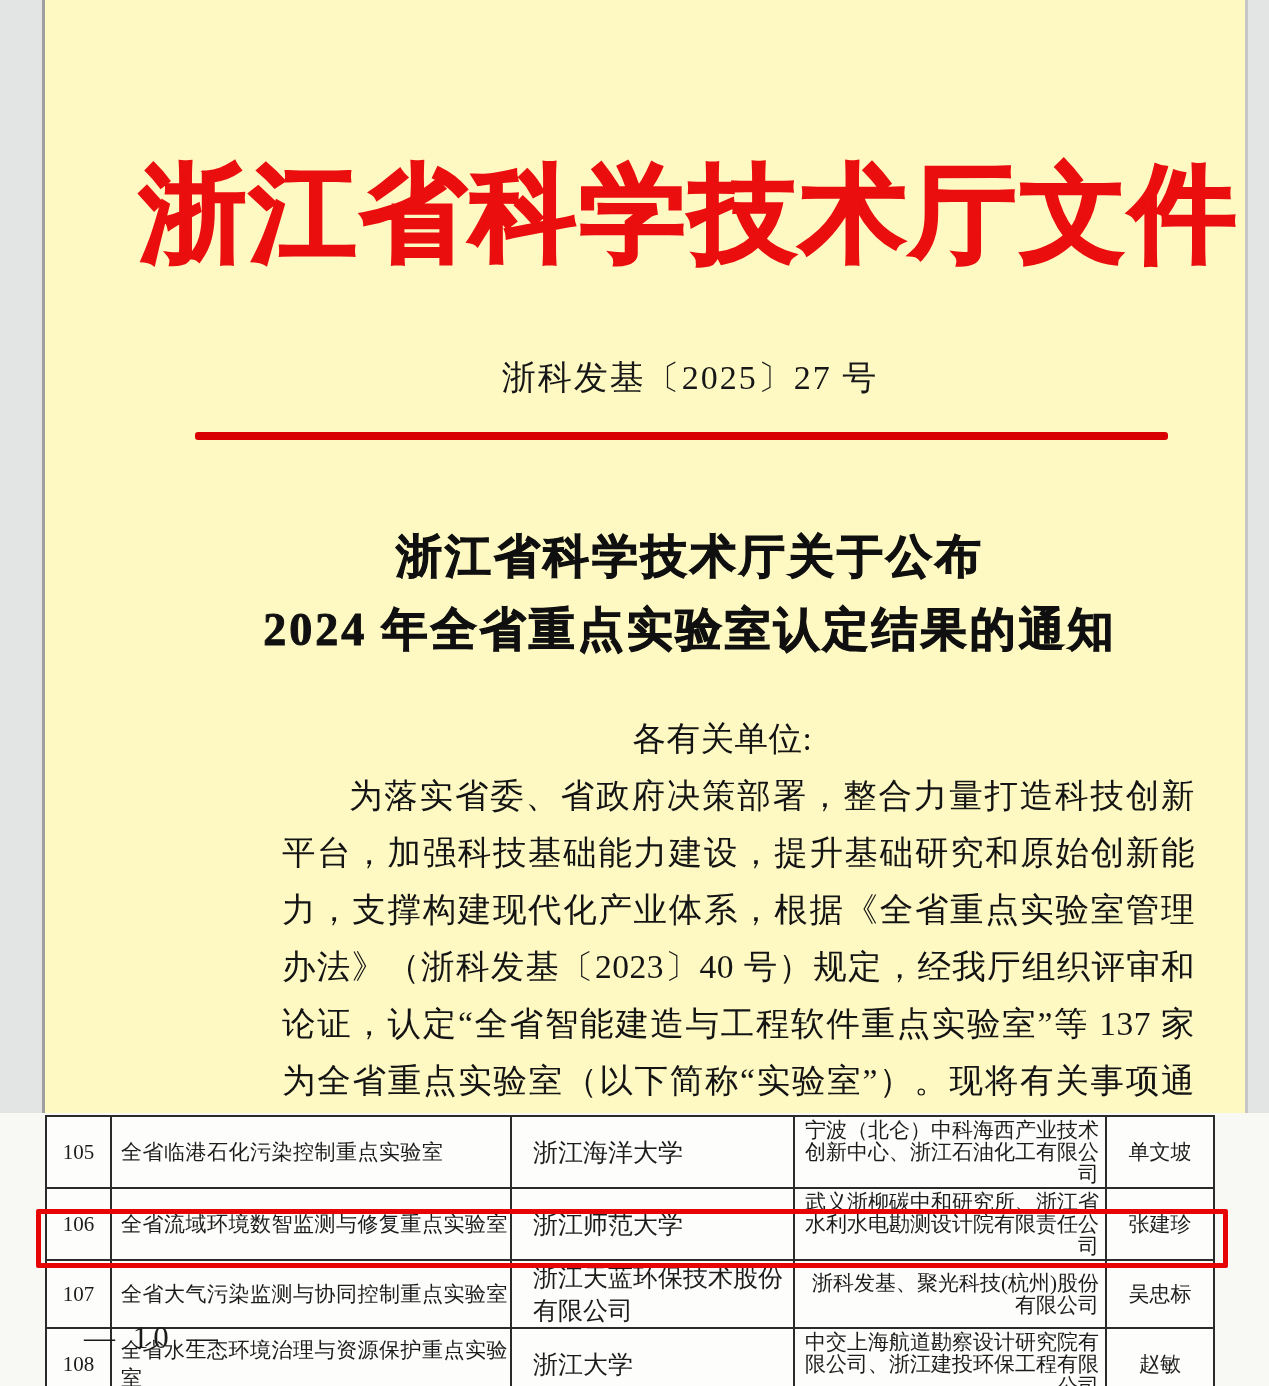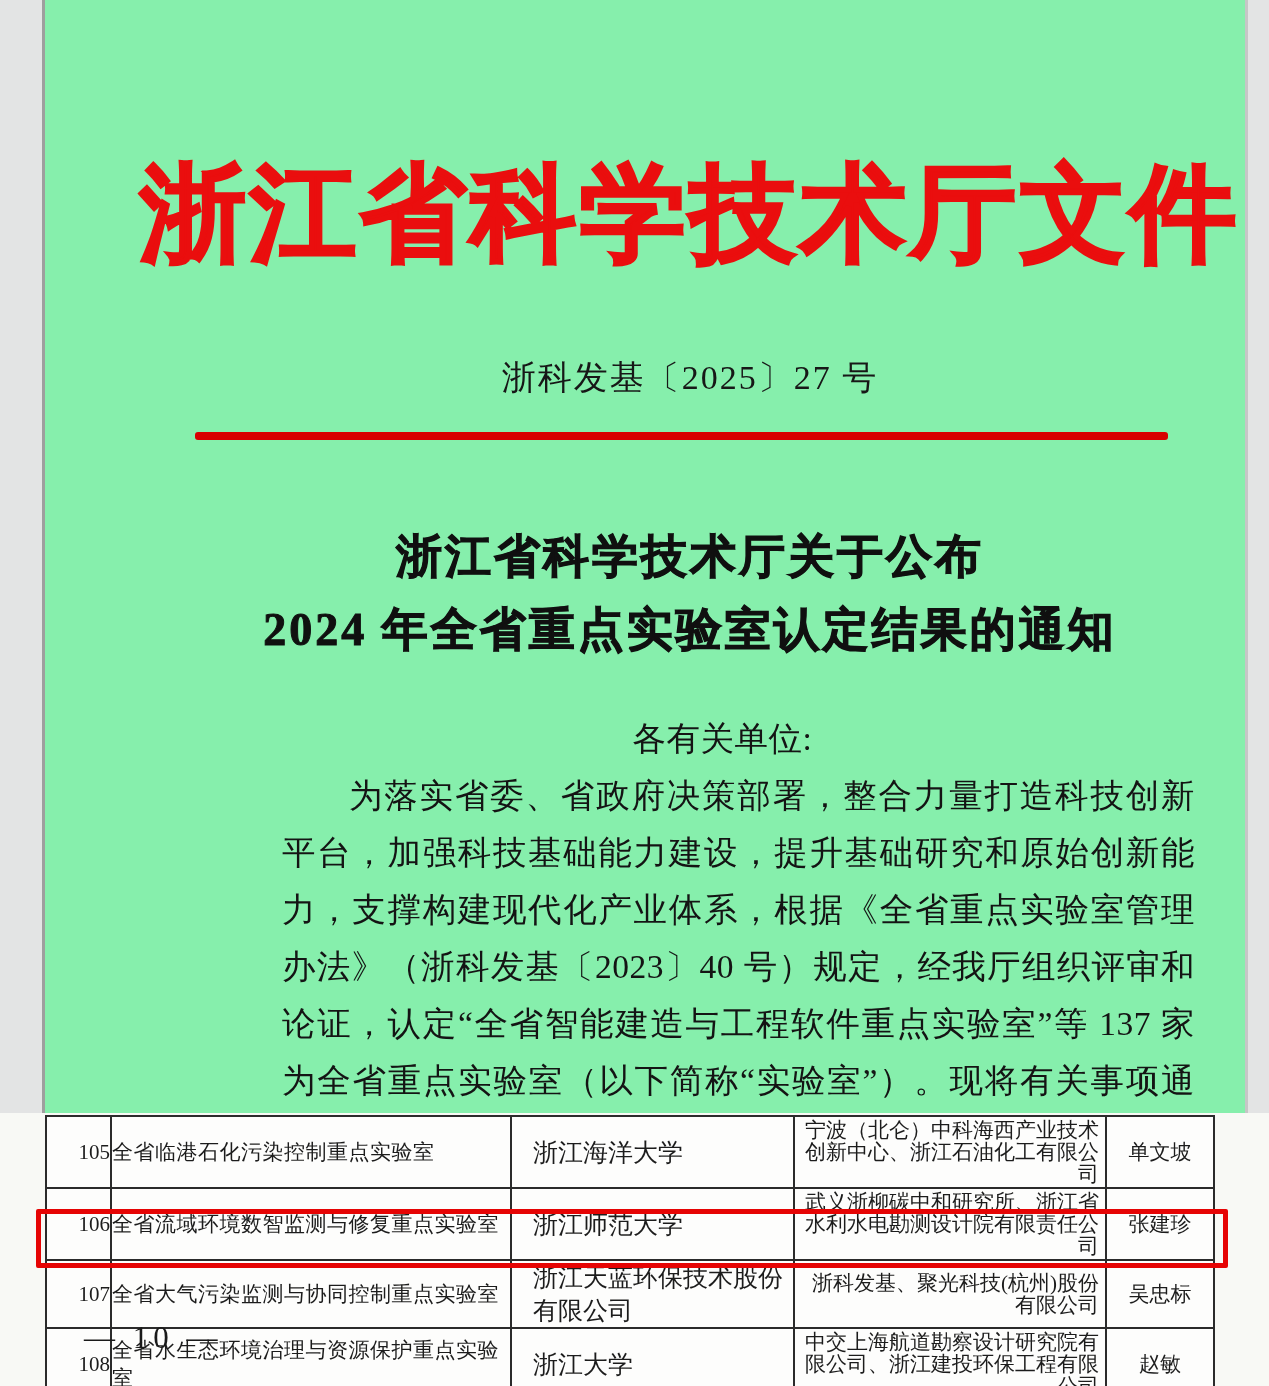--- a/index.html
+++ b/index.html
@@ -13,21 +13,21 @@
   .canvas { position: absolute; left: 0; top: 0; width: 1269px; height: 1386px; }
 
   
   .top-bg {
     position: absolute; left: 0; top: 0; width: 1269px; height: 1113px;
     background: #e3e4e4;
   }
   
   .page {
     position: absolute; left: 42px; top: 0; width: 1206px; height: 1113px;
-    background: #86efac;
+    background: #fef9c3;
     border-left: 3px solid #9e9e9e;
     border-right: 3px solid #c6c6c6;
   }
   
   .bottom-bg {
     position: absolute; left: 0; top: 1113px; width: 1269px; height: 273px;
     background: #f8f9f5;
   }
 
   .letterhead {
@@ -73,22 +73,22 @@
   }
   .labs-table td {
     border: 2px solid #2b2b2b;
     vertical-align: middle;
     overflow: hidden;
   }
   .row-105 { height: 52px; }
   .row-106 { height: 48px; }
   .row-107 { height: 55px; margin-left: 32px; }
   .row-108 { height: 43px; }
-  td.col-no       { text-align: right; font-size: 21px; }
-  td.col-lab      {  font-size: 21px; letter-spacing: 0.5px; }
+  td.col-no       { text-align: center; font-size: 21px; }
+  td.col-lab      { padding-left: 9px;  font-size: 21px; letter-spacing: 0.5px; }
   td.col-host     { padding-left: 21px;  font-size: 25px; }
   td.col-partners { padding: 2px 6px 2px 10px; font-size: 21px; line-height: 22px; text-align: right; }
   td.col-director { text-align: center; font-size: 21px; }
 
   .highlight-box {
     position: absolute; left: 36px; top: 1209px; width: 1192px; height: 59px;
     border: 5px solid var(--red-highlight, #e60404);
     border-radius: 2px;
     pointer-events: none;
   }

